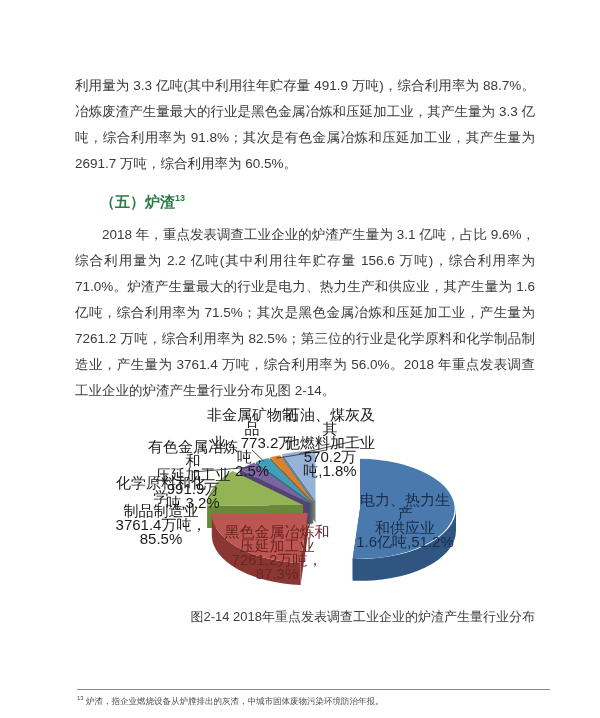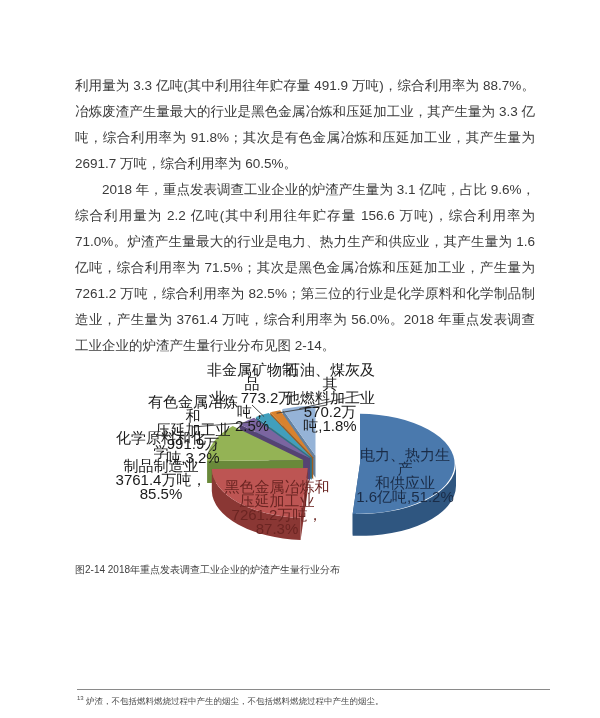--- a/index.html
+++ b/index.html
@@ -12,35 +12,36 @@
   .content{position:absolute;left:75px;top:70px;width:460px}
   .body-para{font-size:13.5px;line-height:26px;color:#3a3a3a;text-align:justify}
   .p1{margin-top:3px}
   .indent{text-indent:2em}
   .section-heading{margin:16px 0 10px 25px;font-size:15px;font-weight:bold;color:#2b7b49}
   .section-heading sup{font-size:9px;font-weight:bold}
   .figure{position:relative;width:460px;height:200px;margin-top:2px}
   .figure svg{display:block}
   .pie-label{position:absolute;font-size:15px;line-height:14px;text-align:center;
     white-space:pre-line;color:#1a1a1a;pointer-events:none}
-  .caption{text-align:left;font-size:10px;color:#3f3f3f;margin-top:2px}
+  .caption{text-align:right;font-size:13px;color:#3f3f3f;margin-top:2px}
   .footnote{position:absolute;left:77px;top:689px;width:473px}
   .fn-line{border-top:1px solid #8a8a8a;margin-bottom:3px}
   .fn-text{font-size:8.5px;line-height:10px;color:#4c4c4c}
   .fn-text sup{font-size:6px}
 </style>
 </head>
 <body>
 
 <div class="page">
 
 
   <div class="content">
     <p class="body-para p1">利用量为 3.3 亿吨(其中利用往年贮存量 491.9 万吨)，综合利用率为 88.7%。冶炼废渣产生量最大的行业是黑色金属冶炼和压延加工业，其产生量为 3.3 亿吨，综合利用率为 91.8%；其次是有色金属冶炼和压延加工业，其产生量为 2691.7 万吨，综合利用率为 60.5%。</p>
 
+    <h3 class="section-heading"><span>（五）炉渣</span><sup>13</sup></h3>
 
     <p class="body-para indent">2018 年，重点发表调查工业企业的炉渣产生量为 3.1 亿吨，占比 9.6%，综合利用量为 2.2 亿吨(其中利用往年贮存量 156.6 万吨)，综合利用率为 71.0%。炉渣产生量最大的行业是电力、热力生产和供应业，其产生量为 1.6 亿吨，综合利用率为 71.5%；其次是黑色金属冶炼和压延加工业，产生量为 7261.2 万吨，综合利用率为 82.5%；第三位的行业是化学原料和化学制品制造业，产生量为 3761.4 万吨，综合利用率为 56.0%。2018 年重点发表调查工业企业的炉渣产生量行业分布见图 2-14。</p>
 
     <div class="figure" id="figure-2-14">
       <svg id="pie-svg" width="460" height="200" viewBox="0 0 460 200">
           <path d="M240.5,94.8 L207.5,47.9 L207.5,69.9 L240.5,116.8 Z" fill="#64819f"></path>
           <path d="M240.5,94.8 L240.5,44.8 L240.5,66.8 L240.5,116.8 Z" fill="#64819f"></path>
           <path d="M240.5,94.8 L207.5,47.9 A96 50 0 0 1 240.5,44.8 Z" fill="#95b3d7"></path>
           <path d="M238.2,96.3 L195.2,51.6 L195.2,73.6 L238.2,118.3 Z" fill="#9c5c1f"></path>
           <path d="M238.2,96.3 L195.2,51.6 A96 50 0 0 1 205.1,49.3 Z" fill="#d9822e"></path>
@@ -84,16 +85,16 @@
         <div class="pie-label" style="left: 206px; top: 2px; width: 98px;">石油、煤灰及其
 他燃料加工业
 570.2万吨,1.8%</div>
       </div>
 
     <div class="caption">图2-14 2018年重点发表调查工业企业的炉渣产生量行业分布</div>
   </div>
 
   <div class="footnote">
     <div class="fn-line"></div>
-    <p class="fn-text"><sup>13</sup> <span>炉渣，不包括燃料燃烧过程中产生的烟尘，不包括燃料燃烧过程中产生的烟尘。</span></p>
+    <p class="fn-text"><sup>13</sup> <span>炉渣，指企业燃烧设备从炉膛排出的灰渣，中城市固体废物污染环境防治年报。</span></p>
   </div>
 
 </div>
 
 </body></html>

